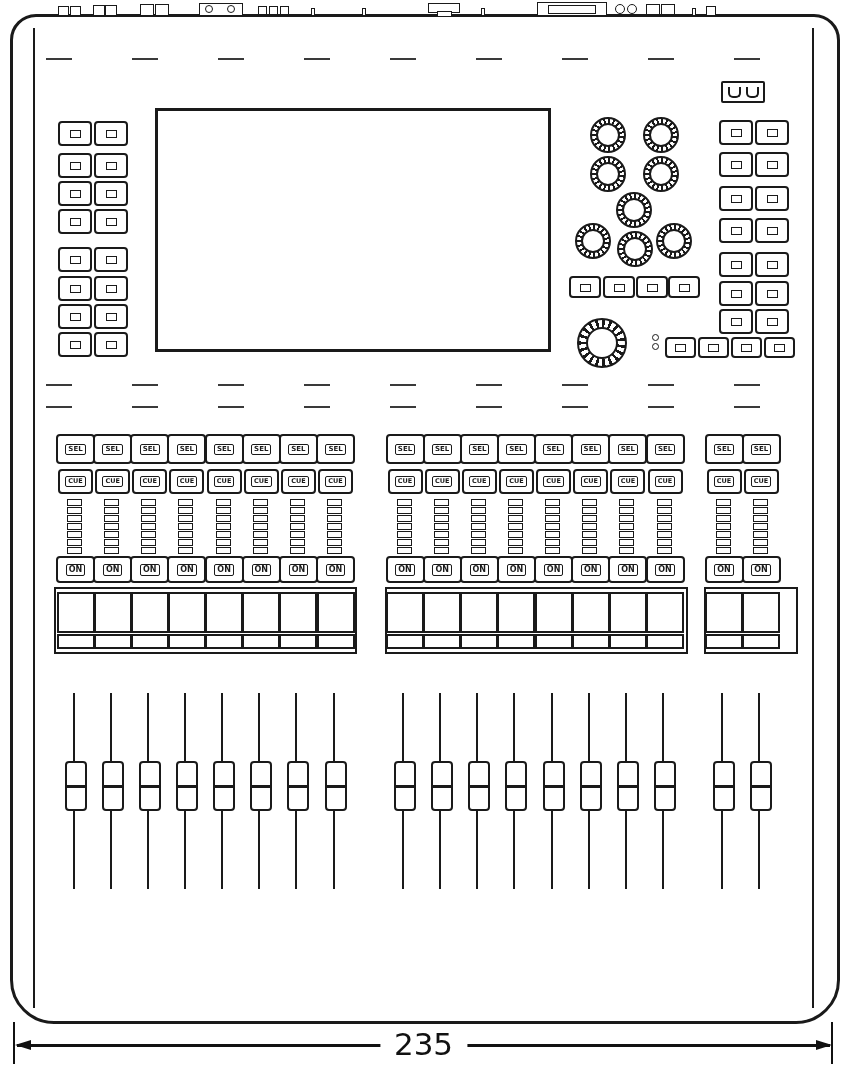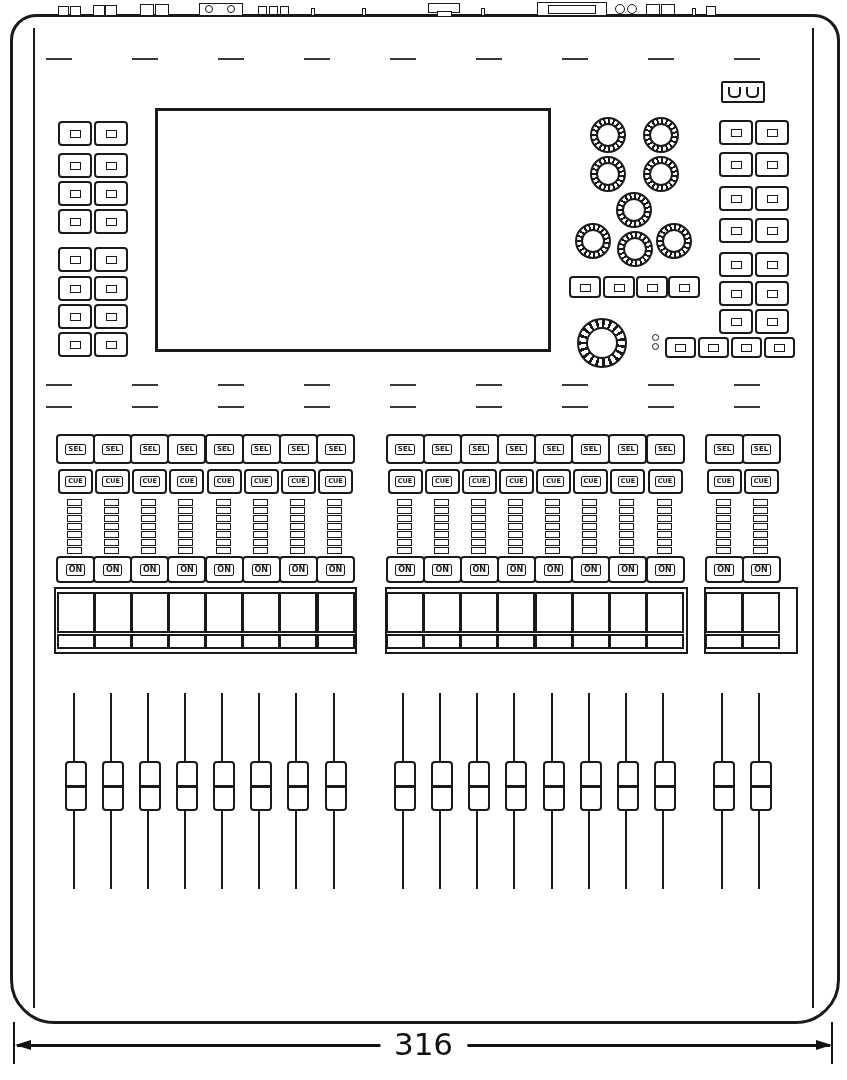--- a/index.html
+++ b/index.html
@@ -548,16 +548,16 @@
       <div class="fader-slot" style="left: 758px; top: 693px; height: 196px;"></div>
       <div class="fader-cap" style="left: 750px; top: 761px; width: 18px; height: 46px;"></div>
     </div>
 
   <div class="layer">
     <div class="ext-line" style="left:13px;"></div>
     <div class="ext-line" style="left:831px;"></div>
     <div class="dim-line"></div>
     <div class="dim-arrow a-left"></div>
     <div class="dim-arrow a-right"></div>
-    <div class="dim-label">316</div>
+    <div class="dim-label">235</div>
   </div>
 
 </div>
 
 </body></html>

